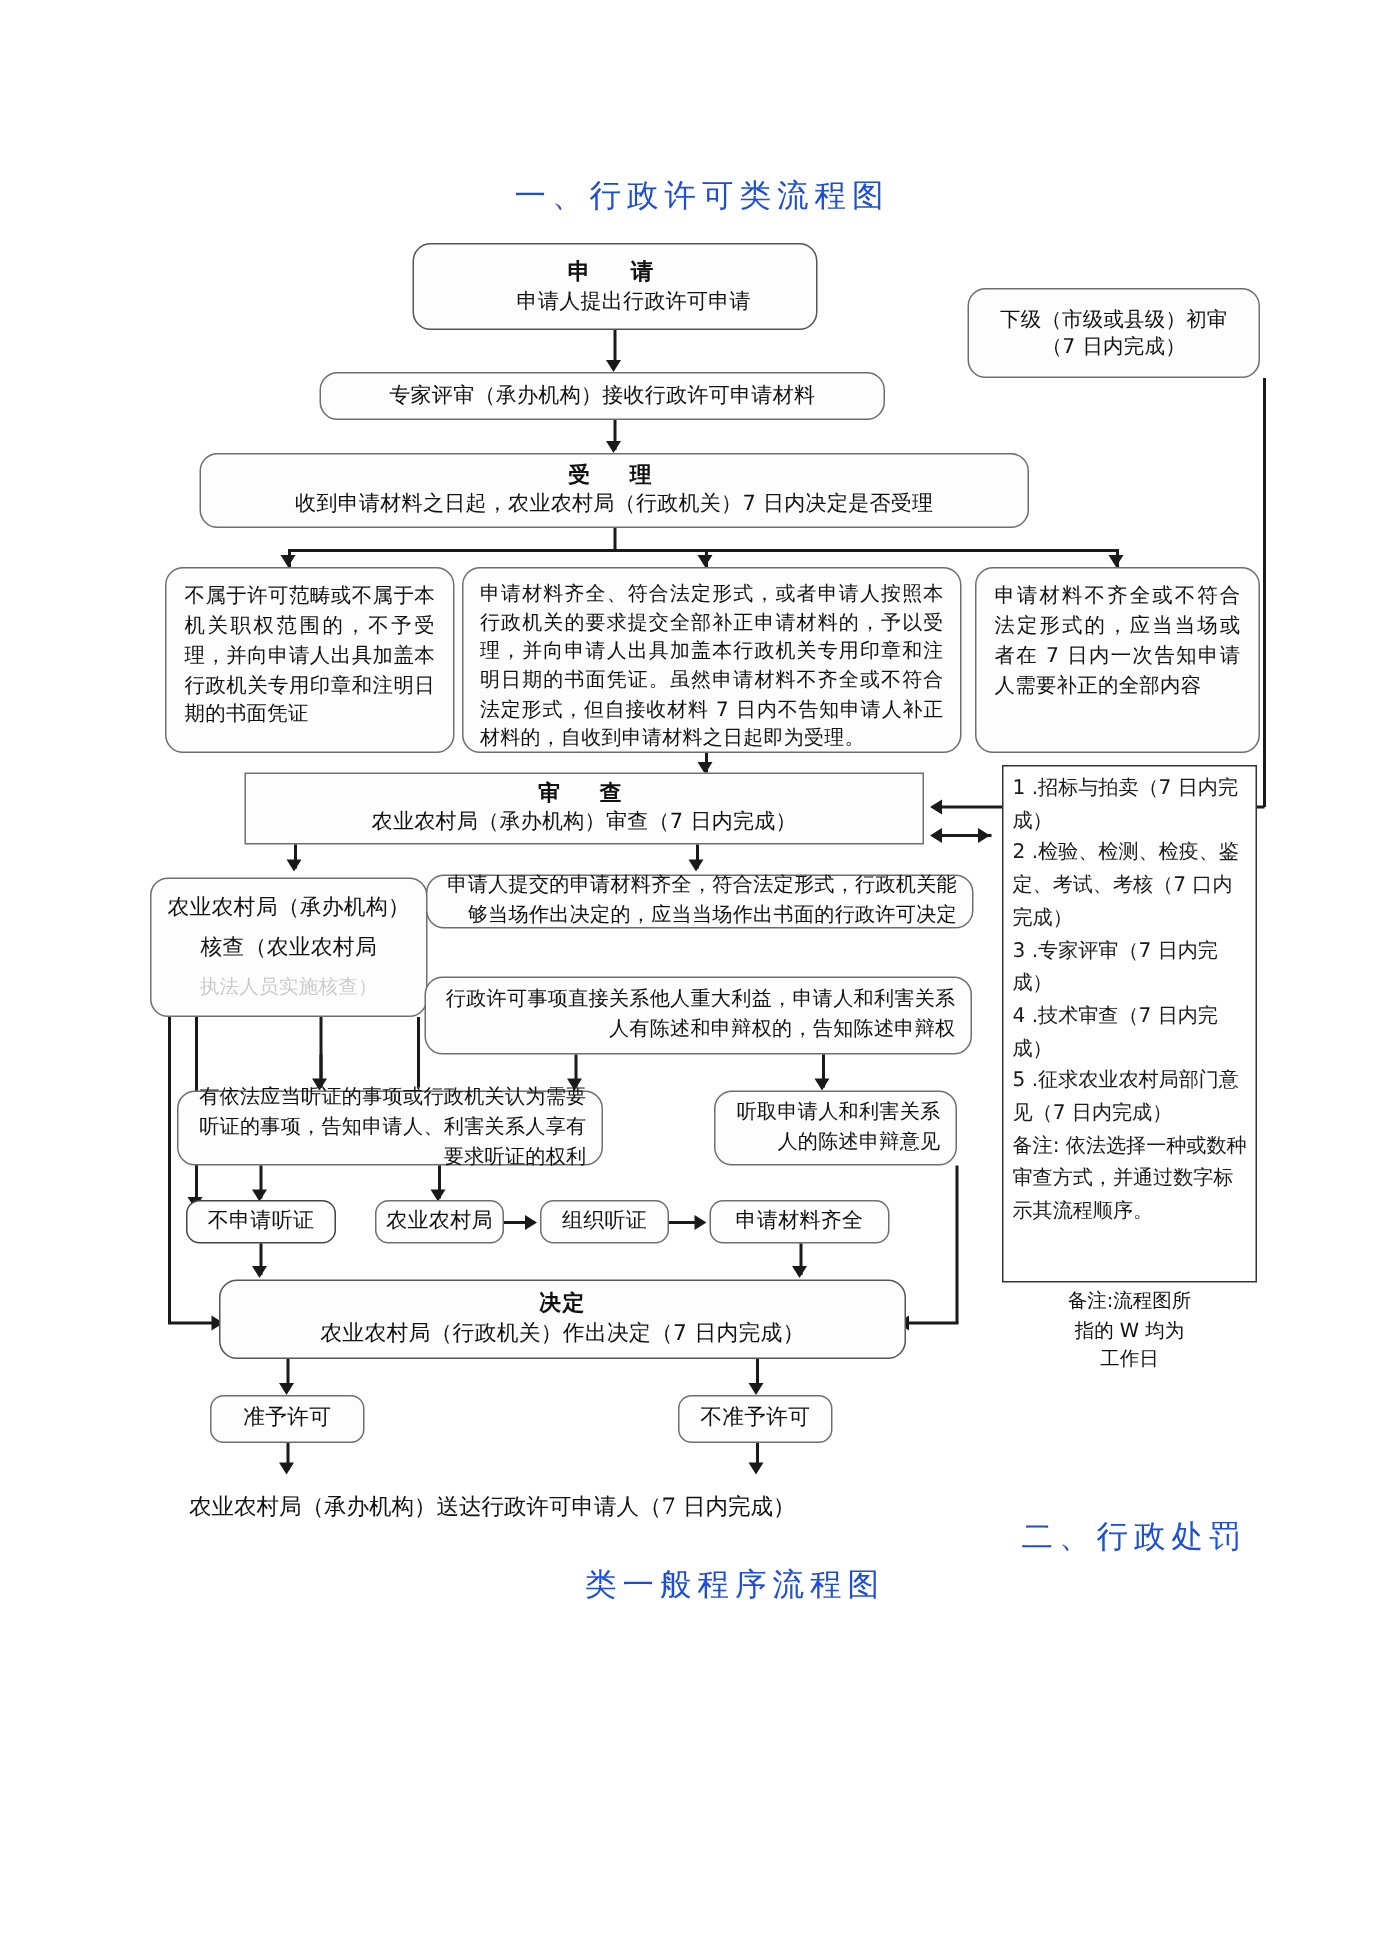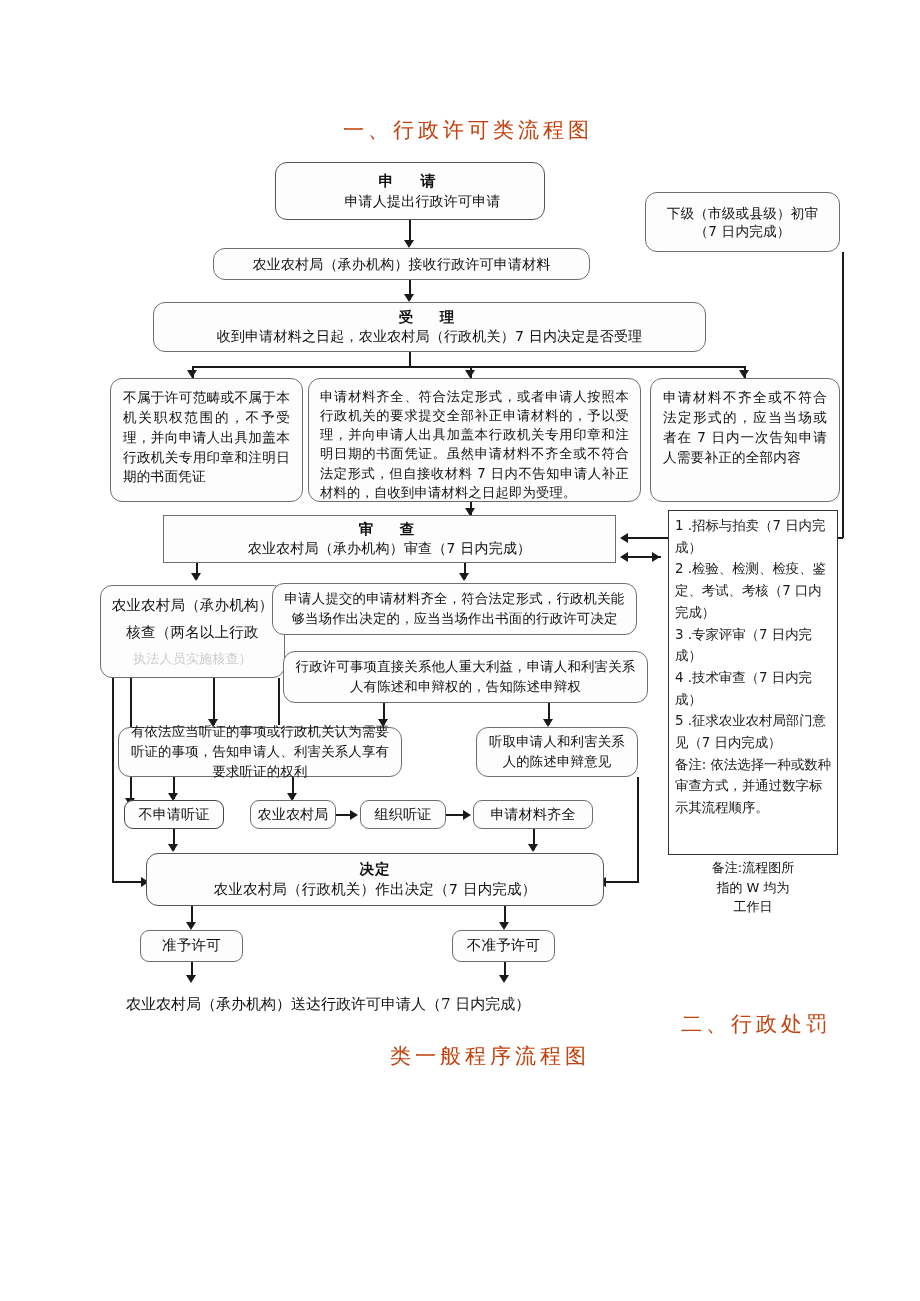--- a/index.html
+++ b/index.html
@@ -21,34 +21,34 @@
     background:#fdfdfd;
     display:flex;
     flex-direction:column;
     align-items:center;
     justify-content:center;
     text-align:center;
     line-height:1.33;
     color:#111;
     letter-spacing:.2px;
   }
-  .rounded{border-radius:12px;}
+  .rounded{border-radius:12px;text-align:right;}
   .rounded-sm{border-radius:9px;}
   .sharp{border-radius:0;}
   .node .hd{font-weight:bold;letter-spacing:6px;}
   .node .bd{font-weight:normal;}
   .pad{padding:4px 8px;}
   .justify{text-align:justify;text-align-last:left;}
 
   
   .title{
     position:absolute;
     font-family:"DejaVu Serif","Liberation Serif",serif;
     letter-spacing:4px;
-    color:#c2410c;
+    color:#1d4ed8;
     white-space:nowrap;
   }
 
   .plain{
     position:absolute;
     font-family:"DejaVu Serif","Liberation Serif",serif;
     color:#111;
     white-space:nowrap;
   }
 
@@ -111,27 +111,27 @@
 
   <div class="node rounded pad" style="left:645px;top:192px;width:195px;height:60px;">
     <div style="font-size:13.6px;">下级（市级或县级）初审</div>
     <div style="font-size:13.6px;">（7 日内完成）</div>
   </div>
 
   <div class="ln vln" style="left:409px;top:220px;height:24px;"></div>
   <div class="arw arw-d" style="left:404px;top:240px;"></div>
 
   <div class="node rounded pad" style="left:213px;top:248px;width:377px;height:32px;">
-    <div style="font-size:14px;">农业农村局（承办机构）接收行政许可申请材料</div>
+    <div style="font-size:14px;">专家评审（承办机构）接收行政许可申请材料</div>
   </div>
 
   <div class="ln vln" style="left:409px;top:280px;height:20px;"></div>
   <div class="arw arw-d" style="left:404px;top:294px;"></div>
 
-  <div class="node rounded pad" style="left:133px;top:302px;width:553px;height:50px;margin-left:20px;">
+  <div class="node rounded pad" style="left:133px;top:302px;width:553px;height:50px;">
     <div class="hd" style="font-size:14.5px;">受　理</div>
     <div class="bd" style="font-size:14px;">收到申请材料之日起，农业农村局（行政机关）7 日内决定是否受理</div>
   </div>
 
   <div class="ln hln" style="left:192px;top:366px;width:553px;"></div>
   <div class="ln vln" style="left:409px;top:352px;height:15px;"></div>
   <div class="ln vln" style="left:192px;top:366px;height:12px;"></div>
   <div class="arw arw-d" style="left:187px;top:370px;"></div>
   <div class="ln vln" style="left:470px;top:366px;height:12px;"></div>
   <div class="arw arw-d" style="left:465px;top:370px;"></div>
@@ -181,25 +181,25 @@
     <div>工作日</div>
   </div>
 
   <div class="ln vln" style="left:196px;top:563px;height:16px;"></div>
   <div class="arw arw-d" style="left:191px;top:573px;"></div>
   <div class="ln vln" style="left:464px;top:563px;height:16px;"></div>
   <div class="arw arw-d" style="left:459px;top:573px;"></div>
 
   <div class="node rounded pad" style="left:100px;top:585px;width:185px;height:93px;justify-content:space-around;padding:6px 8px;">
     <div style="font-size:14.5px;">农业农村局（承办机构）</div>
-    <div style="font-size:14.5px;">核查（两名以上行政</div>
+    <div style="font-size:14.5px;">核查（农业农村局</div>
     <div style="font-size:13px;opacity:.22;">执法人员实施核查）</div>
   </div>
 
-  <div class="node rounded pad" style="left:272px;top:583px;width:365px;height:52px;padding:5px 10px;">
+  <div class="node rounded pad" style="left:284px;top:583px;width:365px;height:36px;padding:5px 10px;">
     <div style="font-size:13.4px;line-height:1.5;">申请人提交的申请材料齐全，符合法定形式，行政机关能够当场作出决定的，应当当场作出书面的行政许可决定</div>
   </div>
 
   <div class="node rounded pad" style="left:283px;top:651px;width:365px;height:52px;padding:5px 10px;">
     <div style="font-size:13.4px;line-height:1.5;">行政许可事项直接关系他人重大利益，申请人和利害关系人有陈述和申辩权的，告知陈述申辩权</div>
   </div>
 
   <div class="ln vln" style="left:130px;top:678px;height:127px;"></div>
   <div class="arw arw-d" style="left:125px;top:798px;"></div>
   <div class="ln vln" style="left:213px;top:678px;height:47px;"></div>

